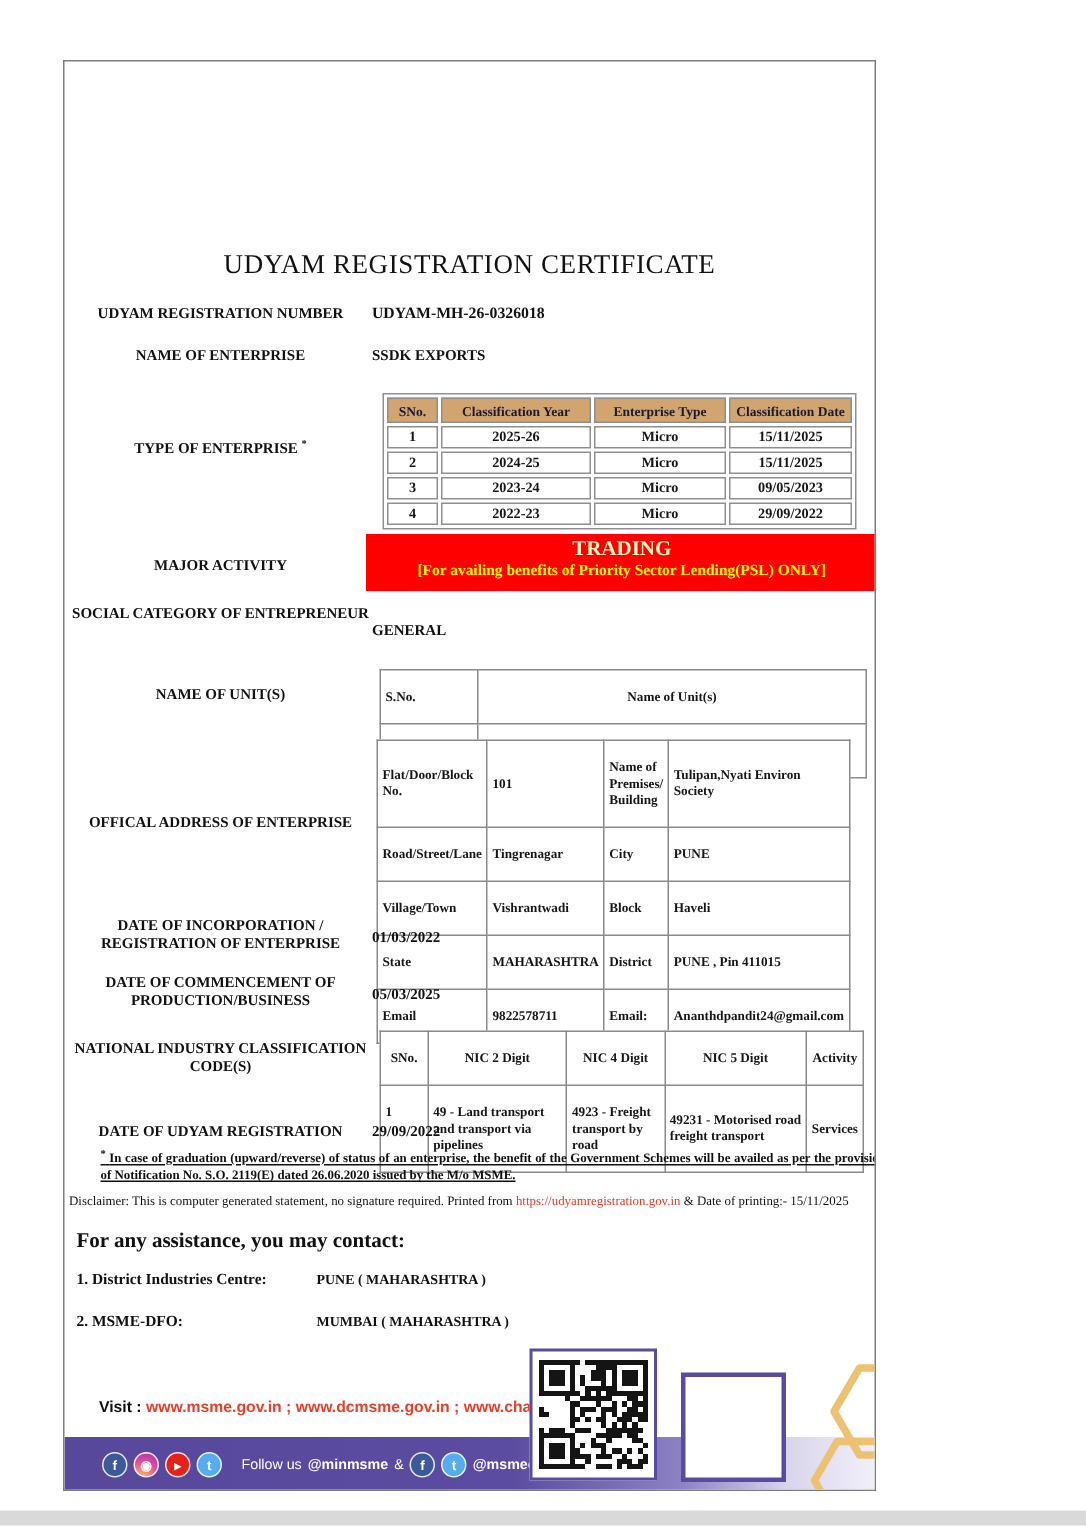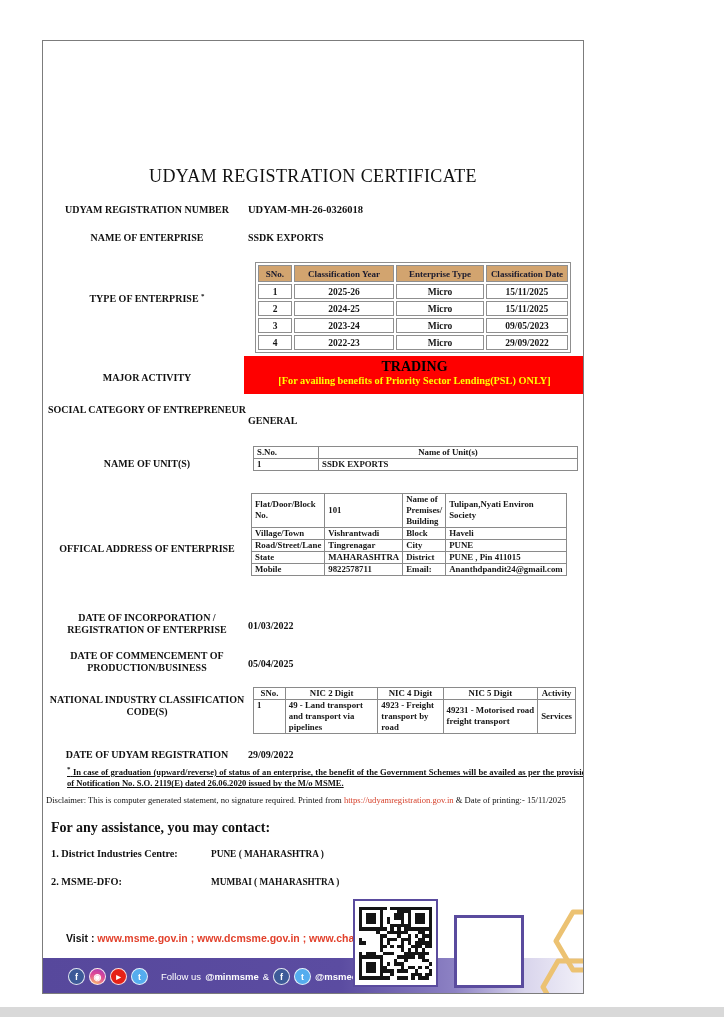--- a/index.html
+++ b/index.html
@@ -13,24 +13,24 @@
   .lbl{left:4px;width:200px;text-align:center;font-weight:bold;font-size:10px;line-height:1.22;}
   .lbl-left{left:8px;text-align:left;font-weight:bold;font-size:10px;}
   .val{left:205px;width:336px;text-align:left;font-weight:bold;font-size:10px;}
   table{font-family:"Liberation Serif","DejaVu Serif",serif;font-weight:bold;color:#161616;
         border-spacing:0;}
   .ttype{left:212px;top:221px;width:316px;border-collapse:separate;border-spacing:2px;
          border:1px solid #8f8f8f;background:#fff;}
   .ttype th{background:#d2a46f;border:1px solid #8f8f8f;font-size:9px;padding:2.5px 1px;color:#1a1a2e;}
   .ttype td{border:1px solid #8f8f8f;font-size:9.5px;text-align:center;padding:1.5px 1px;}
   .grid{border-collapse:collapse;background:#fff;}
-  .grid th,.grid td{border:1px solid #8a8a8a;font-size:8.8px;padding:0 3px;vertical-align:middle;
+  .grid th,.grid td{border:1px solid #8a8a8a;font-size:8.8px;padding:12px 3px;vertical-align:middle;
                     line-height:1.25;}
   .redbox{left:201px;top:315px;width:341px;height:38px;background:#fe0000;text-align:center;}
-  .redbox .big{color:#000000;font-weight:bold;font-size:14px;margin-top:3px;}
+  .redbox .big{color:#fef9c3;font-weight:bold;font-size:14px;margin-top:3px;}
   .redbox .small{color:#ffff00;font-weight:bold;font-size:10.3px;}
   .note{left:24px;width:527px;font-size:8.6px;font-weight:bold;text-align:justify;line-height:1.35;text-decoration:underline;}
   .disc{left:3px;width:537px;font-size:8.6px;font-weight:normal;}
   .disc a{color:#d6412b;text-decoration:none;}
   .contact-val{font-size:9.3px;font-weight:bold;}
   .visit{left:23px;top:891px;font-family:"Liberation Sans","DejaVu Sans",sans-serif;
          font-weight:bold;font-size:10.5px;}
   .visit .urls{color:#e2412c;}
   .bar{left:0;top:917px;width:542px;height:37px;
        background:linear-gradient(90deg,#57489c 0%,#5b4ca1 55%,#8d82c4 76%,#d9d5ec 89%,#f2f1f9 100%);
@@ -130,51 +130,51 @@
   <div class="abs lbl" style="top:502px">OFFICAL ADDRESS OF ENTERPRISE</div>
   <table class="abs grid" style="left:208px;top:452px;width:263px">
     <tbody>
         <tr>
       <td style="width:75px">Flat/Door/Block No.</td>
       <td style="width:76px">101</td>
       <td style="width:50px">Name of Premises/ Building</td>
       <td>Tulipan,Nyati Environ Society</td>
     </tr>
     <tr>
+      <td>Road/Street/Lane</td>
+      <td>Tingrenagar</td>
+      <td>City</td>
+      <td>PUNE</td>
+    </tr>
+    <tr>
       <td>Village/Town</td>
       <td>Vishrantwadi</td>
       <td>Block</td>
       <td>Haveli</td>
     </tr>
     <tr>
-      <td>Road/Street/Lane</td>
-      <td>Tingrenagar</td>
-      <td>City</td>
-      <td>PUNE</td>
-    </tr>
-    <tr>
       <td>State</td>
       <td>MAHARASHTRA</td>
       <td>District</td>
       <td>PUNE , Pin 411015</td>
     </tr>
     <tr>
-      <td>Mobile</td>
+      <td>Email</td>
       <td>9822578711</td>
       <td>Email:</td>
       <td>Ananthdpandit24@gmail.com</td>
     </tr>
   </tbody>
     </table>
 
   <div class="abs lbl" style="top:571px">DATE OF INCORPORATION / REGISTRATION OF ENTERPRISE</div>
   <div class="abs val" style="top:579px">01/03/2022</div>
 
   <div class="abs lbl" style="top:609px">DATE OF COMMENCEMENT OF PRODUCTION/BUSINESS</div>
-  <div class="abs val" style="top:617px">05/04/2025</div>
+  <div class="abs val" style="top:617px">05/03/2025</div>
 
   <div class="abs lbl" style="top:653px">NATIONAL INDUSTRY CLASSIFICATION CODE(S)</div>
   <table class="abs grid" style="left:210px;top:646px;width:323px">
     <tbody>
         <tr>
       <th style="width:26px">SNo.</th>
       <th style="width:94px">NIC 2 Digit</th>
       <th style="width:62px">NIC 4 Digit</th>
       <th style="width:96px">NIC 5 Digit</th>
       <th>Activity</th>

